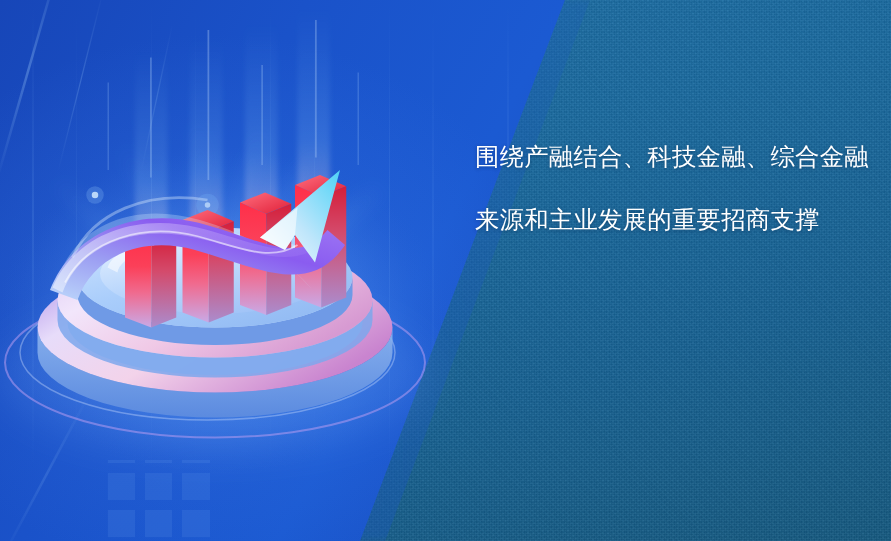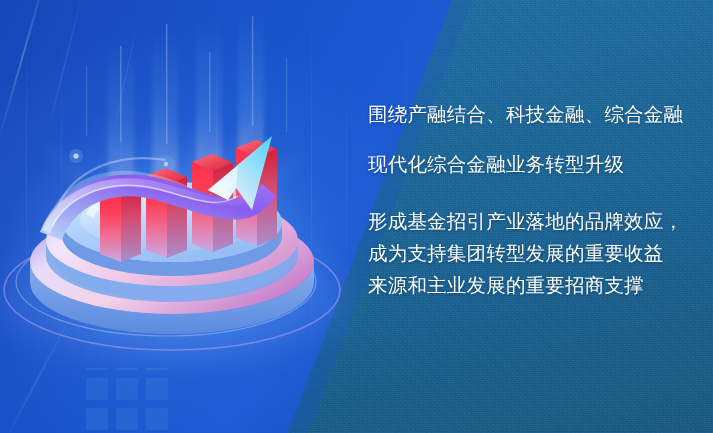--- a/index.html
+++ b/index.html
@@ -101,21 +101,21 @@
   .illus { position: absolute; left: 0; top: 0; width: 360px; height: 433px; }
   .illus svg { position:absolute; left:0; top:0; overflow: visible; }
 
   
   .text-col {
     position: absolute;
     left: 368px;
     top: 98px;
     width: 320px;
   }
-  .para { margin: 0; }
+  .para { margin: 12px; }
   .para + .para { margin-top: 25px; }
   .line {
     color: #ffffff;
     font-size: 19.5px;
     line-height: 32px;
     letter-spacing: .2px;
     white-space: nowrap;
     text-shadow: 0 1px 3px rgba(4,30,70,0.45);
   }
 </style>
@@ -337,23 +337,18 @@
 
       <path d="M58,206 C74,170 118,152 166,160" fill="none" stroke="#dff0ff" stroke-opacity="0.38" stroke-width="2.2"></path>
     </svg>
   </div>
 
   <div class="text-col">
 
     <p class="para">
       <span class="line">围绕产融结合、科技金融、综合金融</span><br>
       <br>
-      <span class="line">现代化综合金融业务转型升级</span>
-    </p>
-
-    <p class="para">
-      <span class="line">形成基金招引产业落地的品牌效应，</span><br>
-      <span class="line">成为支持集团转型发展的重要收益</span><br>
       <span class="line">来源和主业发展的重要招商支撑</span>
     </p>
 
+
   </div>
 </div>
 
 </body></html>

